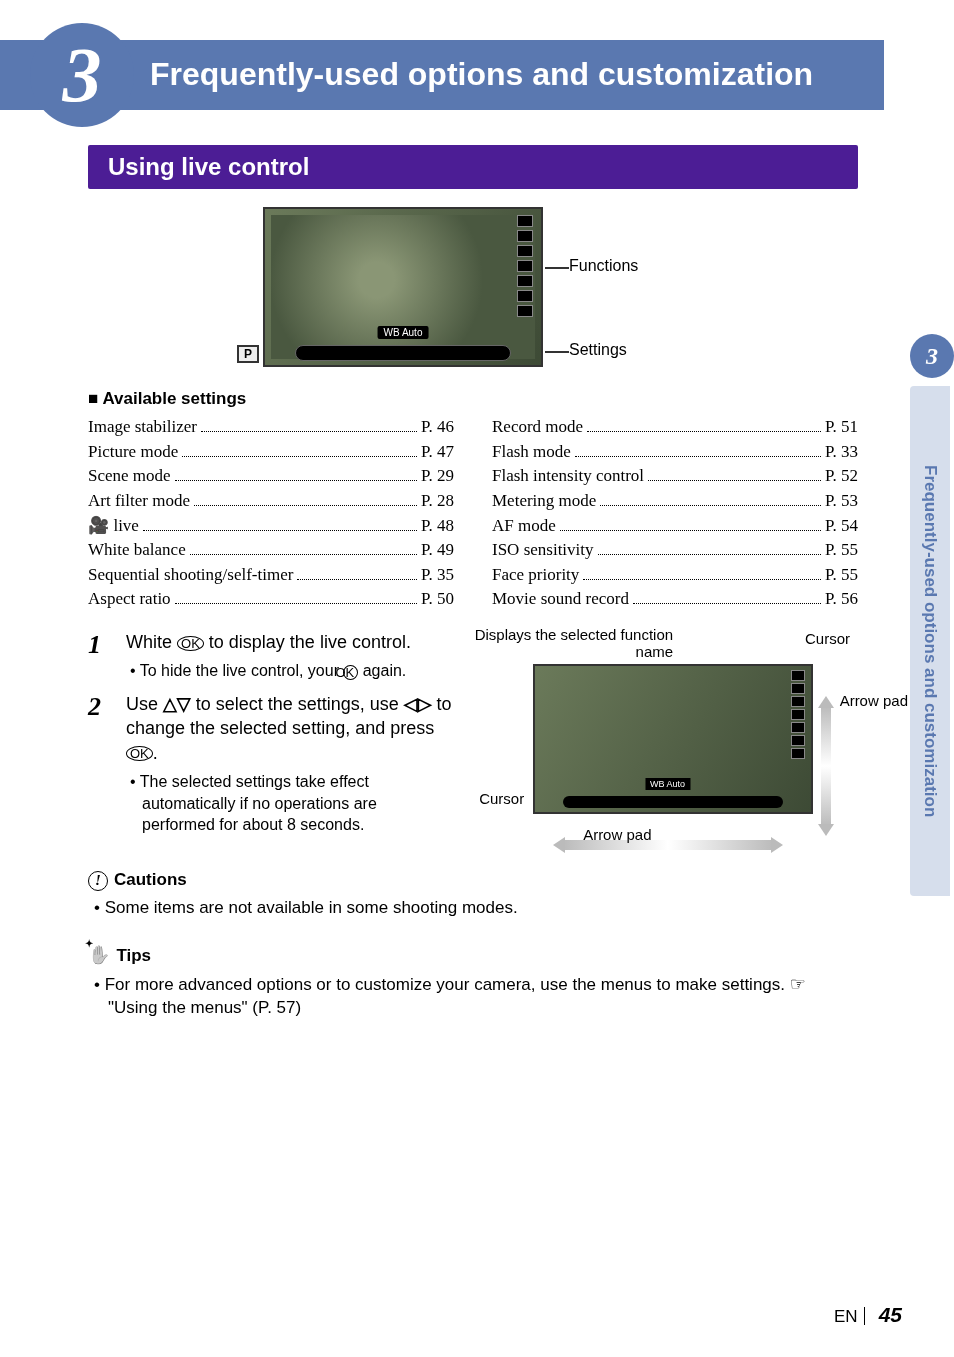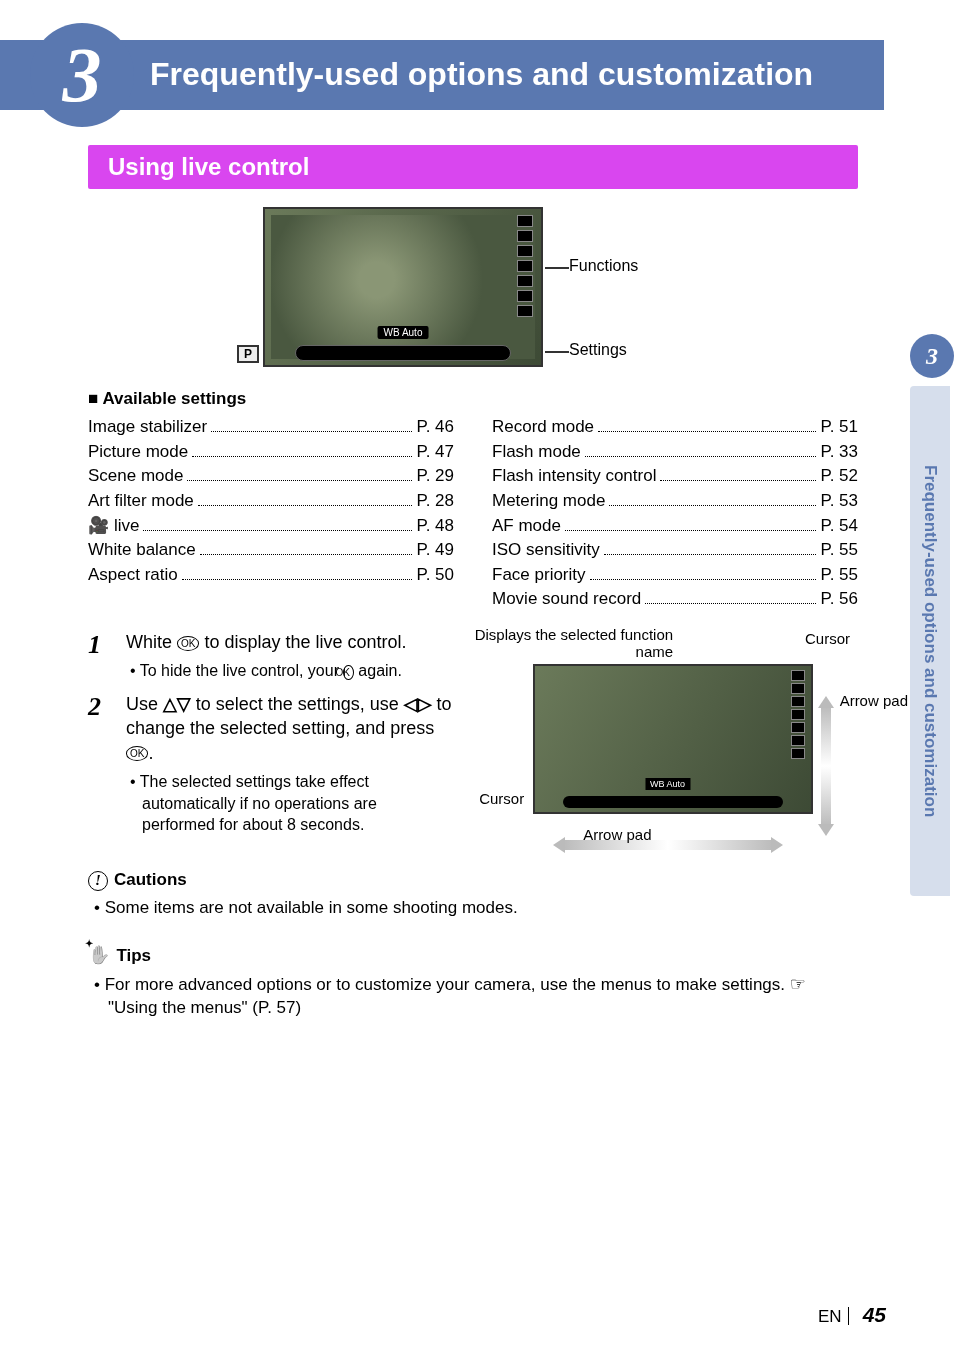--- a/index.html
+++ b/index.html
@@ -2,50 +2,50 @@
 <html><head>
 <meta charset="utf-8">
 <style>
   * { box-sizing: border-box; margin: 0; padding: 0; }
   body { width: 954px; height: 1357px; font-family: Arial, Helvetica, sans-serif; position: relative; background: #fff; color: #000; }
   .chapter-banner { position: absolute; left: 0; top: 40px; width: 884px; height: 70px; background: #5a78b0; color: #fff; display: flex; align-items: center; }
   .chapter-num-circle { width: 104px; height: 104px; background: #5a78b0; border-radius: 50%; position: absolute; left: 30px; top: -17px; display:flex; align-items:center; justify-content:center; }
   .chapter-num { font-size: 78px; font-weight: bold; font-style: italic; font-family: "Times New Roman", serif; }
   .chapter-title { font-size: 32px; font-weight: bold; margin-left: 150px; line-height: 1.1; }
   .content { position: absolute; left: 88px; top: 145px; width: 770px; }
-  .section-bar { background: #d946ef; color: #fff; font-size: 24px; font-weight: bold; padding: 8px 20px; border-radius: 2px; margin-bottom: 18px; }
+  .section-bar { background: #4c1d95; color: #fff; font-size: 24px; font-weight: bold; padding: 8px 20px; border-radius: 2px; margin-bottom: 18px; }
   .intro { font-size: 18px; line-height: 1.35; margin-bottom: 14px; }
   .mode-bold { font-weight: bold; }
   .lcd-block { margin: 0 auto 18px auto; width: 420px; position: relative; }
   .lcd { width: 280px; height: 160px; border: 2px solid #333; display:inline-block; position:relative; background: linear-gradient(120deg,#6b7a5a,#3d4a35); }
   .lcd-photo { position:absolute; inset:6px; background: radial-gradient(circle at 40% 45%, #8a9675 10%, #4a5840 60%); }
   .wb-label { position:absolute; bottom:26px; left:50%; transform:translateX(-50%); background:#000; color:#fff; font-size:10px; padding:1px 6px; border-radius:2px; }
   .func-col { position:absolute; right:6px; top:6px; width:18px; display:flex; flex-direction:column; gap:3px; }
   .func-col span { width:16px; height:12px; background:#000; border:1px solid #888; font-size:7px; color:#fff; text-align:center; line-height:10px;}
   .bottom-bar { position:absolute; bottom:4px; left:30px; right:30px; height:16px; background:#000; border-radius:8px; border:1px solid #666;}
   .p-box { position:absolute; left:-28px; bottom:2px; width:22px; height:18px; border:2px solid #333; font-weight:bold; text-align:center; font-size:12px; background:#eee;}
   .lcd-label { position:absolute; font-size:16px; }
   .lcd-label.fn { left:306px; top:50px; }
   .lcd-label.st { left:306px; top:134px; }
   .lcd-tick { position:absolute; width:24px; height:2px; background:#333; }
   .lcd-tick.t1 { left:282px; top:60px; }
   .lcd-tick.t2 { left:282px; top:144px; }
   .avail-head { font-weight: bold; font-size: 17px; margin: 10px 0 6px 0; }
   .avail-head::before { content:"■ "; }
   .toc { display:flex; gap:38px; font-size:17px; margin-bottom:18px; }
-  .toc-col { width: 366px; }
+  .toc-col { width: 366px; font-family: Liberation Serif, serif; }
   .toc-row { display:flex; align-items:baseline; line-height:1.45; white-space:nowrap; }
   .toc-row .dots { flex:1; border-bottom: 1px dotted #000; margin: 0 4px 4px 4px; min-width:10px; }
   .steps { font-size:18px; }
   .step { display:flex; gap:14px; margin-bottom:10px; }
   .step-num { font-weight:bold; font-style:italic; font-size:26px; font-family:"Times New Roman",serif; width:24px; }
   .step-body { flex:1; line-height:1.35; }
   .sub { font-size:16px; margin-top:6px; padding-left:16px; text-indent:-12px; }
   .sub::before { content:"•  "; }
-  .ok-btn { display:inline-block; border:1.5px solid #000; border-radius:50%; font-size:10px; padding:0 3px; vertical-align:middle; line-height:13px;}
+  .ok-btn { display:inline-block; border:1.5px solid #000; border-radius:50%; font-size:13px; padding:0 3px; vertical-align:middle; line-height:13px;}
   .arrow-glyph { font-weight:bold; }
   .two-col { display:flex; gap:20px; align-items:flex-start; }
   .diag { width:390px; font-size:15px; position:relative; }
   .diag-lcd { width:280px; height:150px; border:2px solid #333; margin:34px 0 0 60px; position:relative; background: linear-gradient(120deg,#6b7a5a,#3d4a35);}
   .diag-lcd .wb2 { position:absolute; bottom:22px; left:48%; transform:translateX(-50%); background:#000; color:#fff; font-size:9px; padding:1px 5px;}
   .diag-lcd .fcol { position:absolute; right:4px; top:4px; width:16px; display:flex; flex-direction:column; gap:2px;}
   .diag-lcd .fcol span{ width:14px; height:11px; background:#000; border:1px solid #888;}
   .diag-lcd .bbar { position:absolute; bottom:4px; left:28px; right:28px; height:12px; background:#000; border-radius:6px;}
   .dlabel { position:absolute; text-align:right; line-height:1.15;}
   .dl-top-left { left:0; top:-4px; width:200px; }
@@ -65,21 +65,21 @@
   .c-icon { display:inline-block; width:20px; height:20px; border:1.8px solid #000; border-radius:50%; text-align:center; font-style:italic; font-weight:bold; font-family:serif; line-height:17px; font-size:15px; margin-right:6px;}
   .t-icon { display:inline-block; margin-right:6px; font-size:18px; position:relative;}
   .t-icon::before{content:"✋"; filter:grayscale(1);}
   .t-icon::after{content:"✦"; position:absolute; left:-3px; top:-6px; font-size:10px;}
   .bul { font-size:17px; line-height:1.35; padding-left:20px; text-indent:-14px; }
   .bul::before{ content:"•  "; }
   .ref-icon { font-size:18px; }
   .side-tab { position:absolute; right:0; top:334px; width:44px; }
   .side-circle { width:44px; height:44px; background:#5a78b0; color:#fff; border-radius:50%; display:flex; align-items:center; justify-content:center; font-size:24px; font-weight:bold; font-style:italic; font-family:"Times New Roman",serif; margin-bottom:8px;}
   .side-text { background:#d6deec; color:#5a78b0; font-weight:bold; font-size:17px; writing-mode:vertical-rl; padding:14px 10px; border-radius:4px 0 0 4px; height:510px; text-align:center;}
-  .footer { position:absolute; right:68px; bottom:30px; font-size:17px; }
+  .footer { position:absolute; right:52px; bottom:30px; font-size:17px; }
   .footer .pg { font-weight:bold; font-style:italic; font-size:21px; margin-left:8px;}
   .footer .bar { display:inline-block; border-left:1px solid #000; height:18px; margin:0 6px; vertical-align:-3px;}
 </style>
 </head>
 <body>
 
 <div class="chapter-banner">
   <div class="chapter-num-circle">
     <span class="chapter-num">3</span>
   </div>
@@ -146,20 +146,25 @@
           <span>🎥 live</span>
           <span class="dots"></span>
           <span>P. 48</span>
         </div>
         <div class="toc-row">
           <span>White balance</span>
           <span class="dots"></span>
           <span>P. 49</span>
         </div>
         <div class="toc-row">
+          <span>Sequential shooting/self-timer</span>
+          <span class="dots"></span>
+          <span>P. 35</span>
+        </div>
+        <div class="toc-row">
           <span>Aspect ratio</span>
           <span class="dots"></span>
           <span>P. 50</span>
         </div>
       </div>
     <div class="toc-col" id="toc-right">
         <div class="toc-row">
           <span>Record mode</span>
           <span class="dots"></span>
           <span>P. 51</span>

